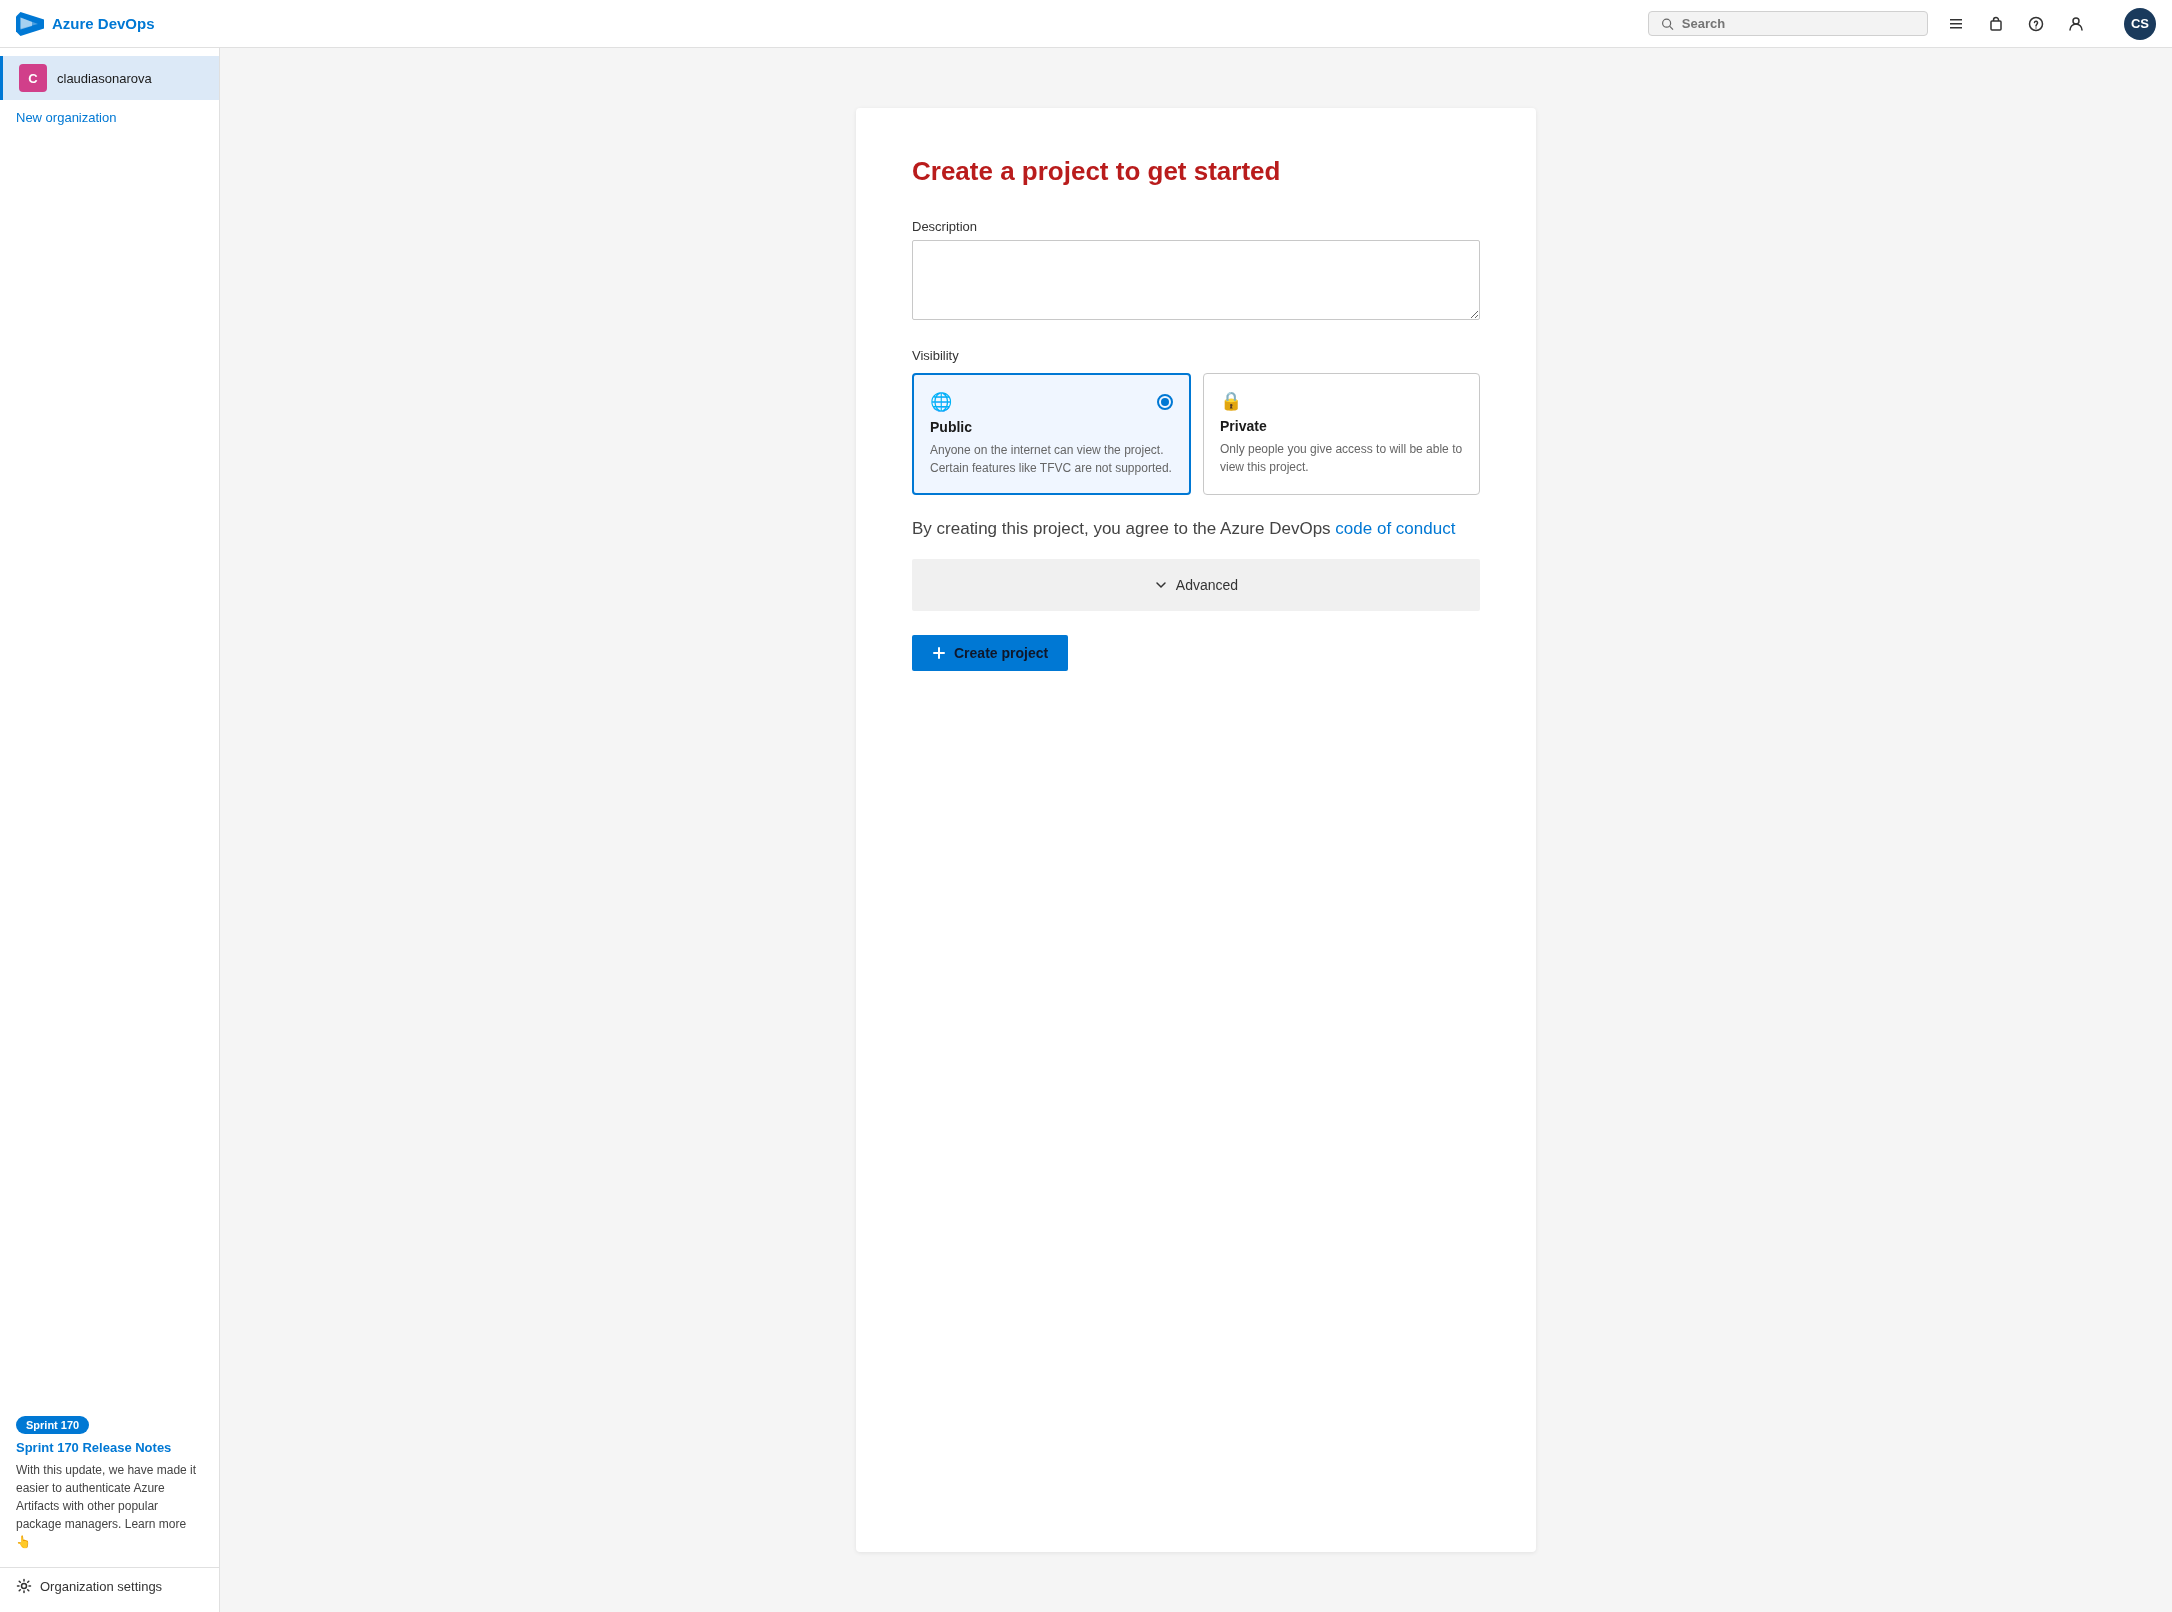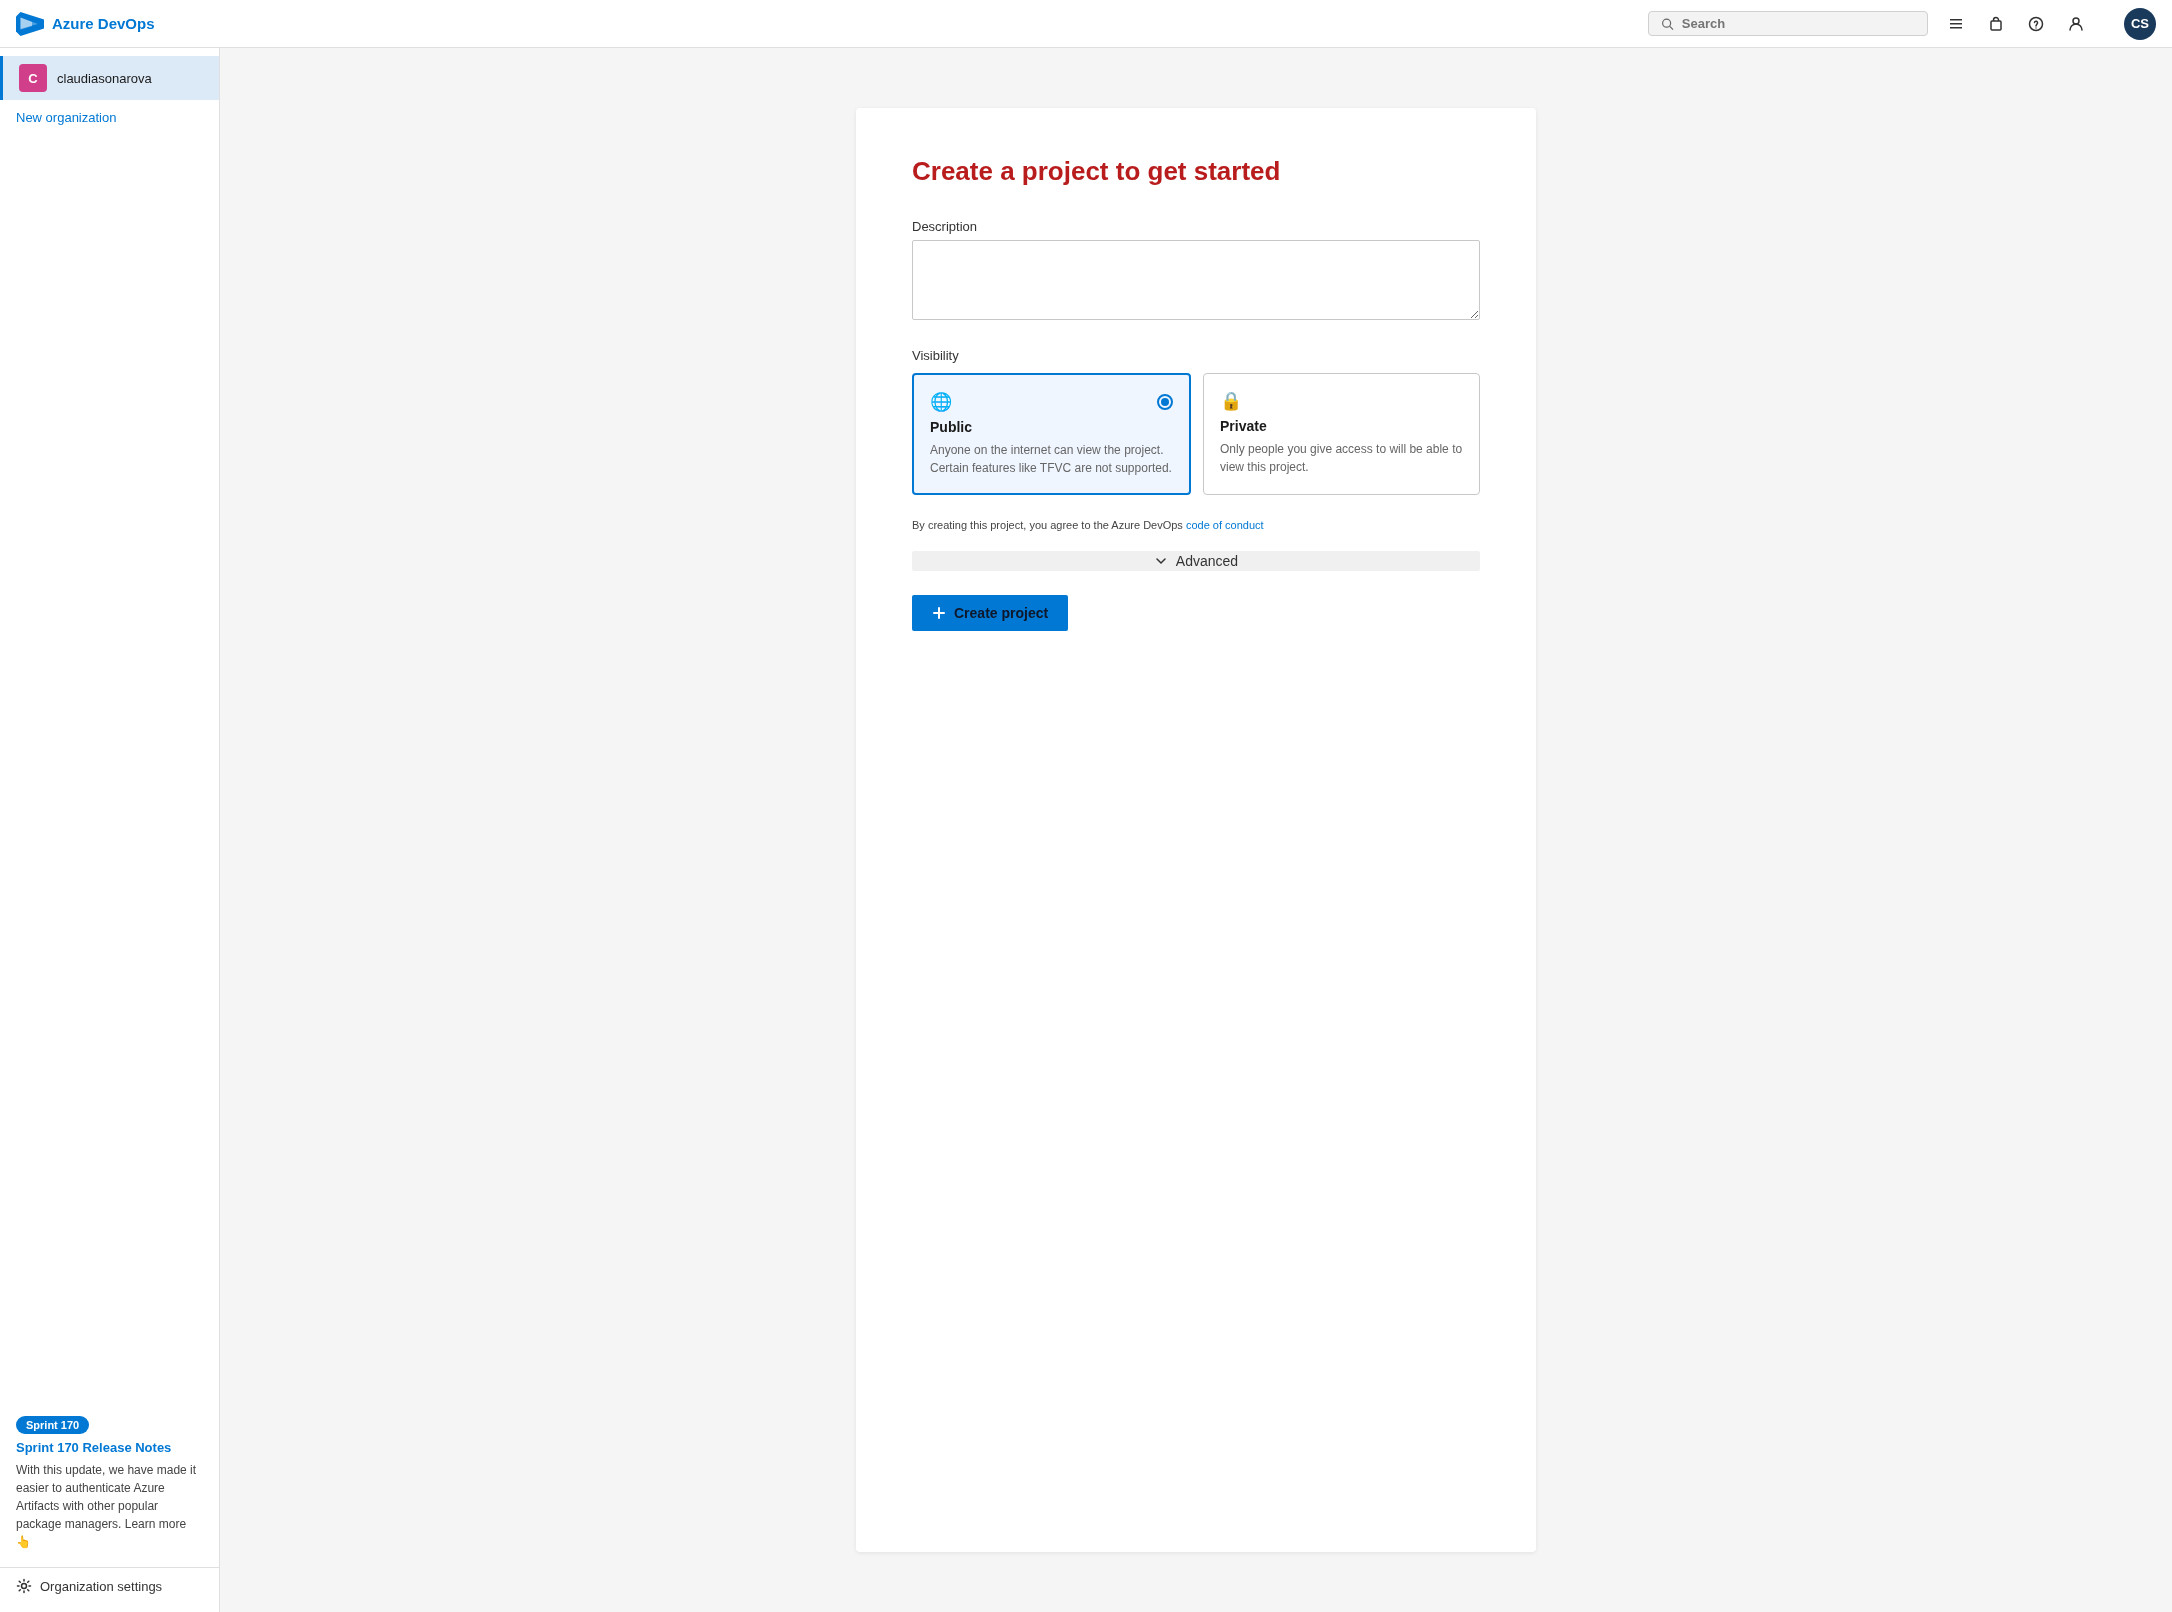--- a/index.html
+++ b/index.html
@@ -303,38 +303,38 @@
       font-weight: 600;
       color: #1a1a1a;
       margin-bottom: 6px;
     }
     .vis-desc {
       font-size: 12px;
       color: #666;
       line-height: 1.5;
     }
     .terms-text {
-      font-size: 11px;
+      font-size: 17px;
       color: #444;
       margin: 20px 0;
     }
     .terms-link {
       color: #0078d4;
       text-decoration: none;
       cursor: pointer;
     }
     .advanced-toggle {
       display: flex;
       align-items: center;
       justify-content: center;
       gap: 8px;
       background: #f0f0f0;
       border: none;
       border-radius: 2px;
-      padding: 2px;
+      padding: 18px;
       width: 100%;
       cursor: pointer;
       font-size: 14px;
       color: #333;
       margin-bottom: 24px;
     }
     .create-btn {
       display: flex;
       align-items: center;
       gap: 8px;

